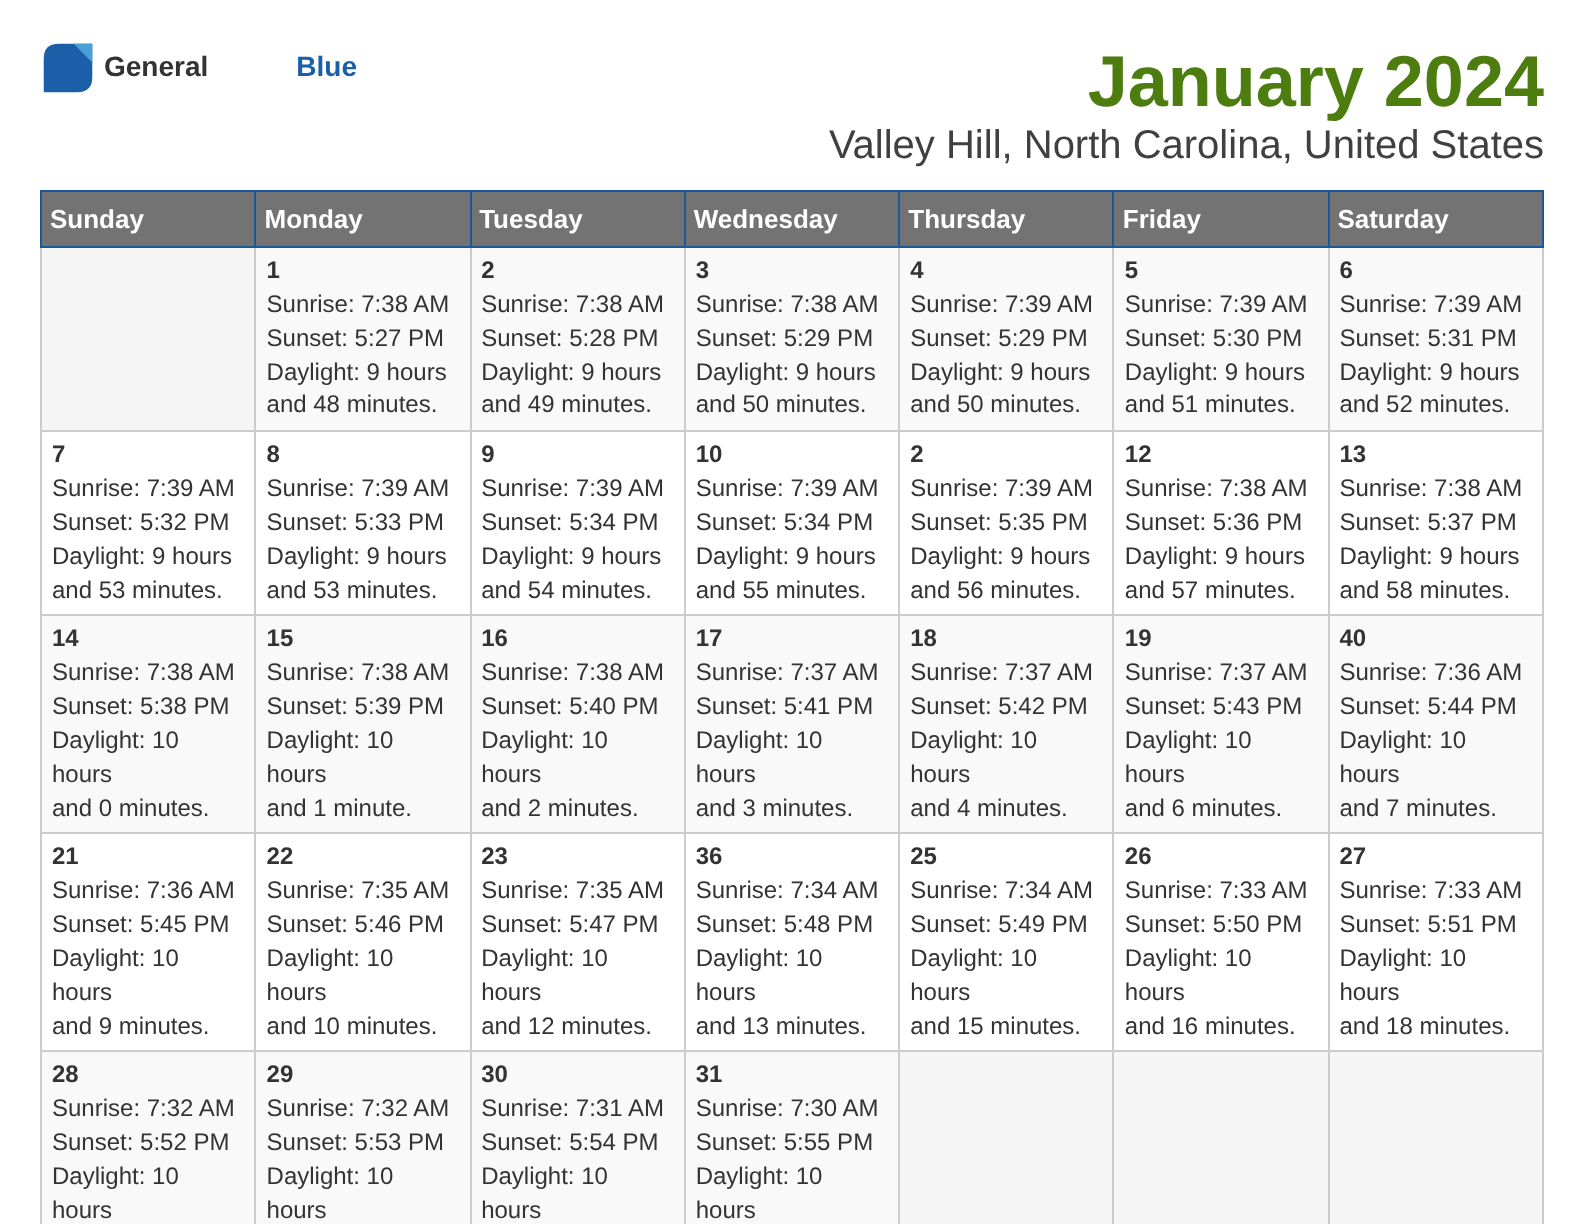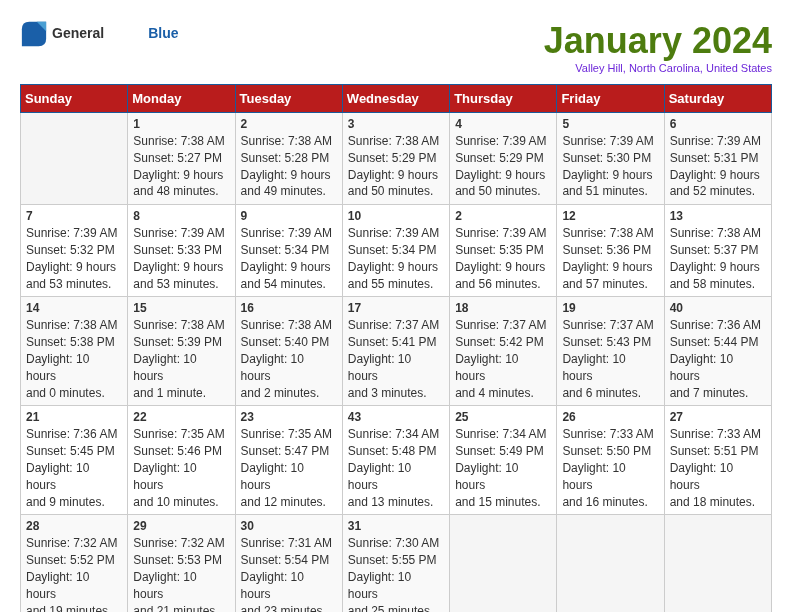--- a/index.html
+++ b/index.html
@@ -35,31 +35,31 @@
     }
     .title-section {
       text-align: right;
     }
     .title-section h1 {
       font-size: 36px;
       font-weight: bold;
       color: #4d7c0f;
     }
     .title-section h2 {
-      font-size: 11px;
+      font-size: 20px;
       font-weight: normal;
-      color: #6d28d9;
+      color: #404040;
     }
     .calendar {
       width: 100%;
       border-collapse: collapse;
       border: 1px solid #ccc;
     }
     .calendar thead tr th {
-      background-color: #b91c1c;
+      background-color: #737373;
       color: #fff;
       padding: 6px 4px;
       font-size: 13px;
       font-weight: bold;
       text-align: left;
       border: 1px solid #1a5a9a;
     }
     .calendar tbody tr td {
       vertical-align: top;
       padding: 4px 5px;
@@ -218,21 +218,21 @@
         </td>
         <td>
           <span class="day-number">22</span>
           <div class="day-info">Sunrise: 7:35 AM<br>Sunset: 5:46 PM<br>Daylight: 10 hours<br>and 10 minutes.</div>
         </td>
         <td>
           <span class="day-number">23</span>
           <div class="day-info">Sunrise: 7:35 AM<br>Sunset: 5:47 PM<br>Daylight: 10 hours<br>and 12 minutes.</div>
         </td>
         <td>
-          <span class="day-number">43</span>
+          <span class="day-number">36</span>
           <div class="day-info">Sunrise: 7:34 AM<br>Sunset: 5:48 PM<br>Daylight: 10 hours<br>and 13 minutes.</div>
         </td>
         <td>
           <span class="day-number">25</span>
           <div class="day-info">Sunrise: 7:34 AM<br>Sunset: 5:49 PM<br>Daylight: 10 hours<br>and 15 minutes.</div>
         </td>
         <td>
           <span class="day-number">26</span>
           <div class="day-info">Sunrise: 7:33 AM<br>Sunset: 5:50 PM<br>Daylight: 10 hours<br>and 16 minutes.</div>
         </td>

